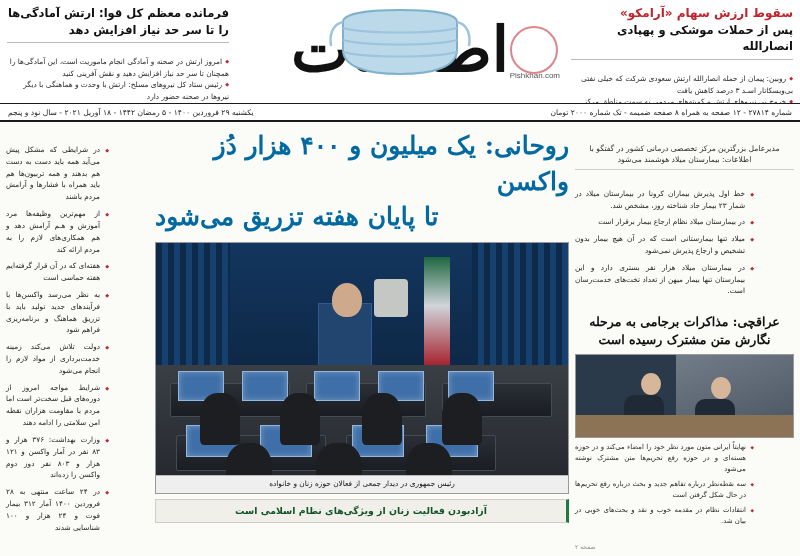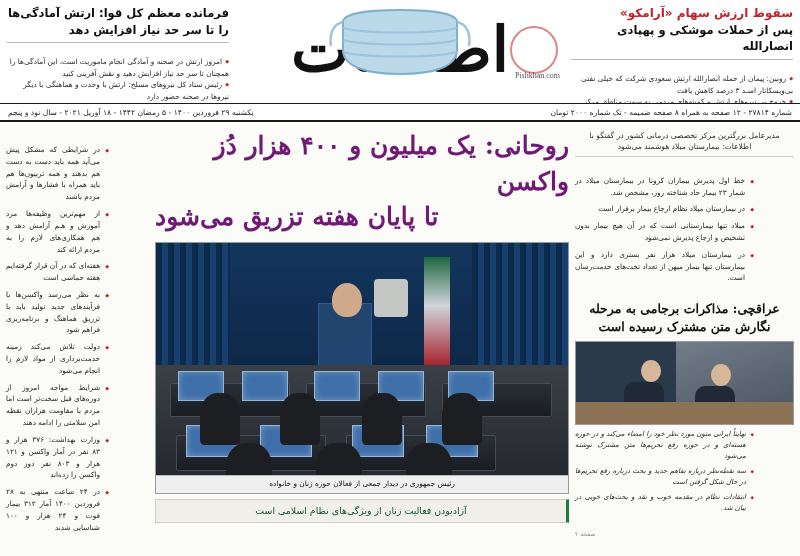--- a/index.html
+++ b/index.html
@@ -110,21 +110,21 @@
     border-radius: 50%;
     border: 2px solid #c0232b;
     opacity: .55;
     z-index: 3;
   }
   .site-brand {
     position: absolute;
     right: 4px; bottom: 20px;
     font-size: 8px;
     color: #555;
-    font-family: Liberation Serif, serif;
+    font-family: Liberation Sans, sans-serif;
     direction: ltr;
     margin-left: 15px;
   }
   .mast-strip {
     position: absolute;
     left: 0; right: 0; bottom: 0;
     height: 17px;
     border-top: 1px solid #1b1b1b;
     display: flex;
     align-items: center;
@@ -134,39 +134,39 @@
     color: #1b1b1b;
     background: #fff;
   }
 
   
   .body-grid {
     display: flex;
     height: 434px;
     direction: rtl;
   }
-  .col-right { width: 228px; padding: 8px 6px 0 3px; }
+  .col-right { width: 228px; padding: 21px 6px 0 3px; }
   .col-mid   { flex: 1; padding: 4px 3px 0 3px; }
   .col-left  { width: 152px; padding: 4px 3px 0 6px; }
 
   
   .lead-kicker {
     font-size: 7.6px;
     color: #2d2d2d;
     text-align: center;
     line-height: 1.5;
     border-bottom: 1px solid #cfcfcf;
     padding-bottom: 3px;
     margin-bottom: 4px;
   }
   .lead-head {
     font-family: "DejaVu Serif", serif;
     font-weight: bold;
     font-size: 25px;
-    color: #701a75;
+    color: #0369a1;
     line-height: 1.42;
     text-align: right;
     margin: 2px 0 7px 0;
   }
   .lead-head .l2 { display: block; text-align: left; }
 
   
   .lead-photo {
     position: relative;
     width: 100%;
@@ -216,21 +216,21 @@
     padding: 3px 4px;
     line-height: 1.45;
     border-top: 1px solid #bbb;
   }
   .lead-sub {
     margin-top: 5px;
     background: #f0efe9;
     border: 1px solid #cfcdc4;
     border-right: 3px solid #1f7a3e;
     font-size: 9.4px;
-    font-weight: normal;
+    font-weight: bold;
     color: #14532a;
     text-align: center;
     padding: 4px 5px;
     line-height: 1.5;
   }
 
   
   .bullets { padding-top: 2px; }
   .bullets li {
     list-style: none;
@@ -267,21 +267,21 @@
   }
   .cp-a { position:absolute; inset:0; background:linear-gradient(160deg,#7d8996,#49535e); }
   .cp-b { position:absolute; left:0; top:0; width:46%; height:100%; background:#2b3a4a; }
   .cp-man-head { position:absolute; width:20px;height:22px;border-radius:50%;background:#d6b79a; }
   .cp-man-body { position:absolute; width:40px;height:30px;border-radius:10px 10px 0 0;background:#1f2a36; }
   .cp-table { position:absolute; left:0; right:0; bottom:0; height:22px; background:#8d7355; }
   .card-text li {
     list-style: none;
     font-size: 6.9px; color: #262626; line-height: 1.6;
     text-align: justify; margin-bottom: 4px;
-    padding-right: 8px; position: relative; font-style: italic;
+    padding-right: 8px; position: relative;
   }
   .card-text li::before {
     content: "\25C6"; position:absolute; right:0; top:2px;
     color:#c0232b; font-size:4.5px;
   }
   .pg { font-size: 6px; color:#888; text-align:left; }
 </style>
 </head>
 <body>
 

